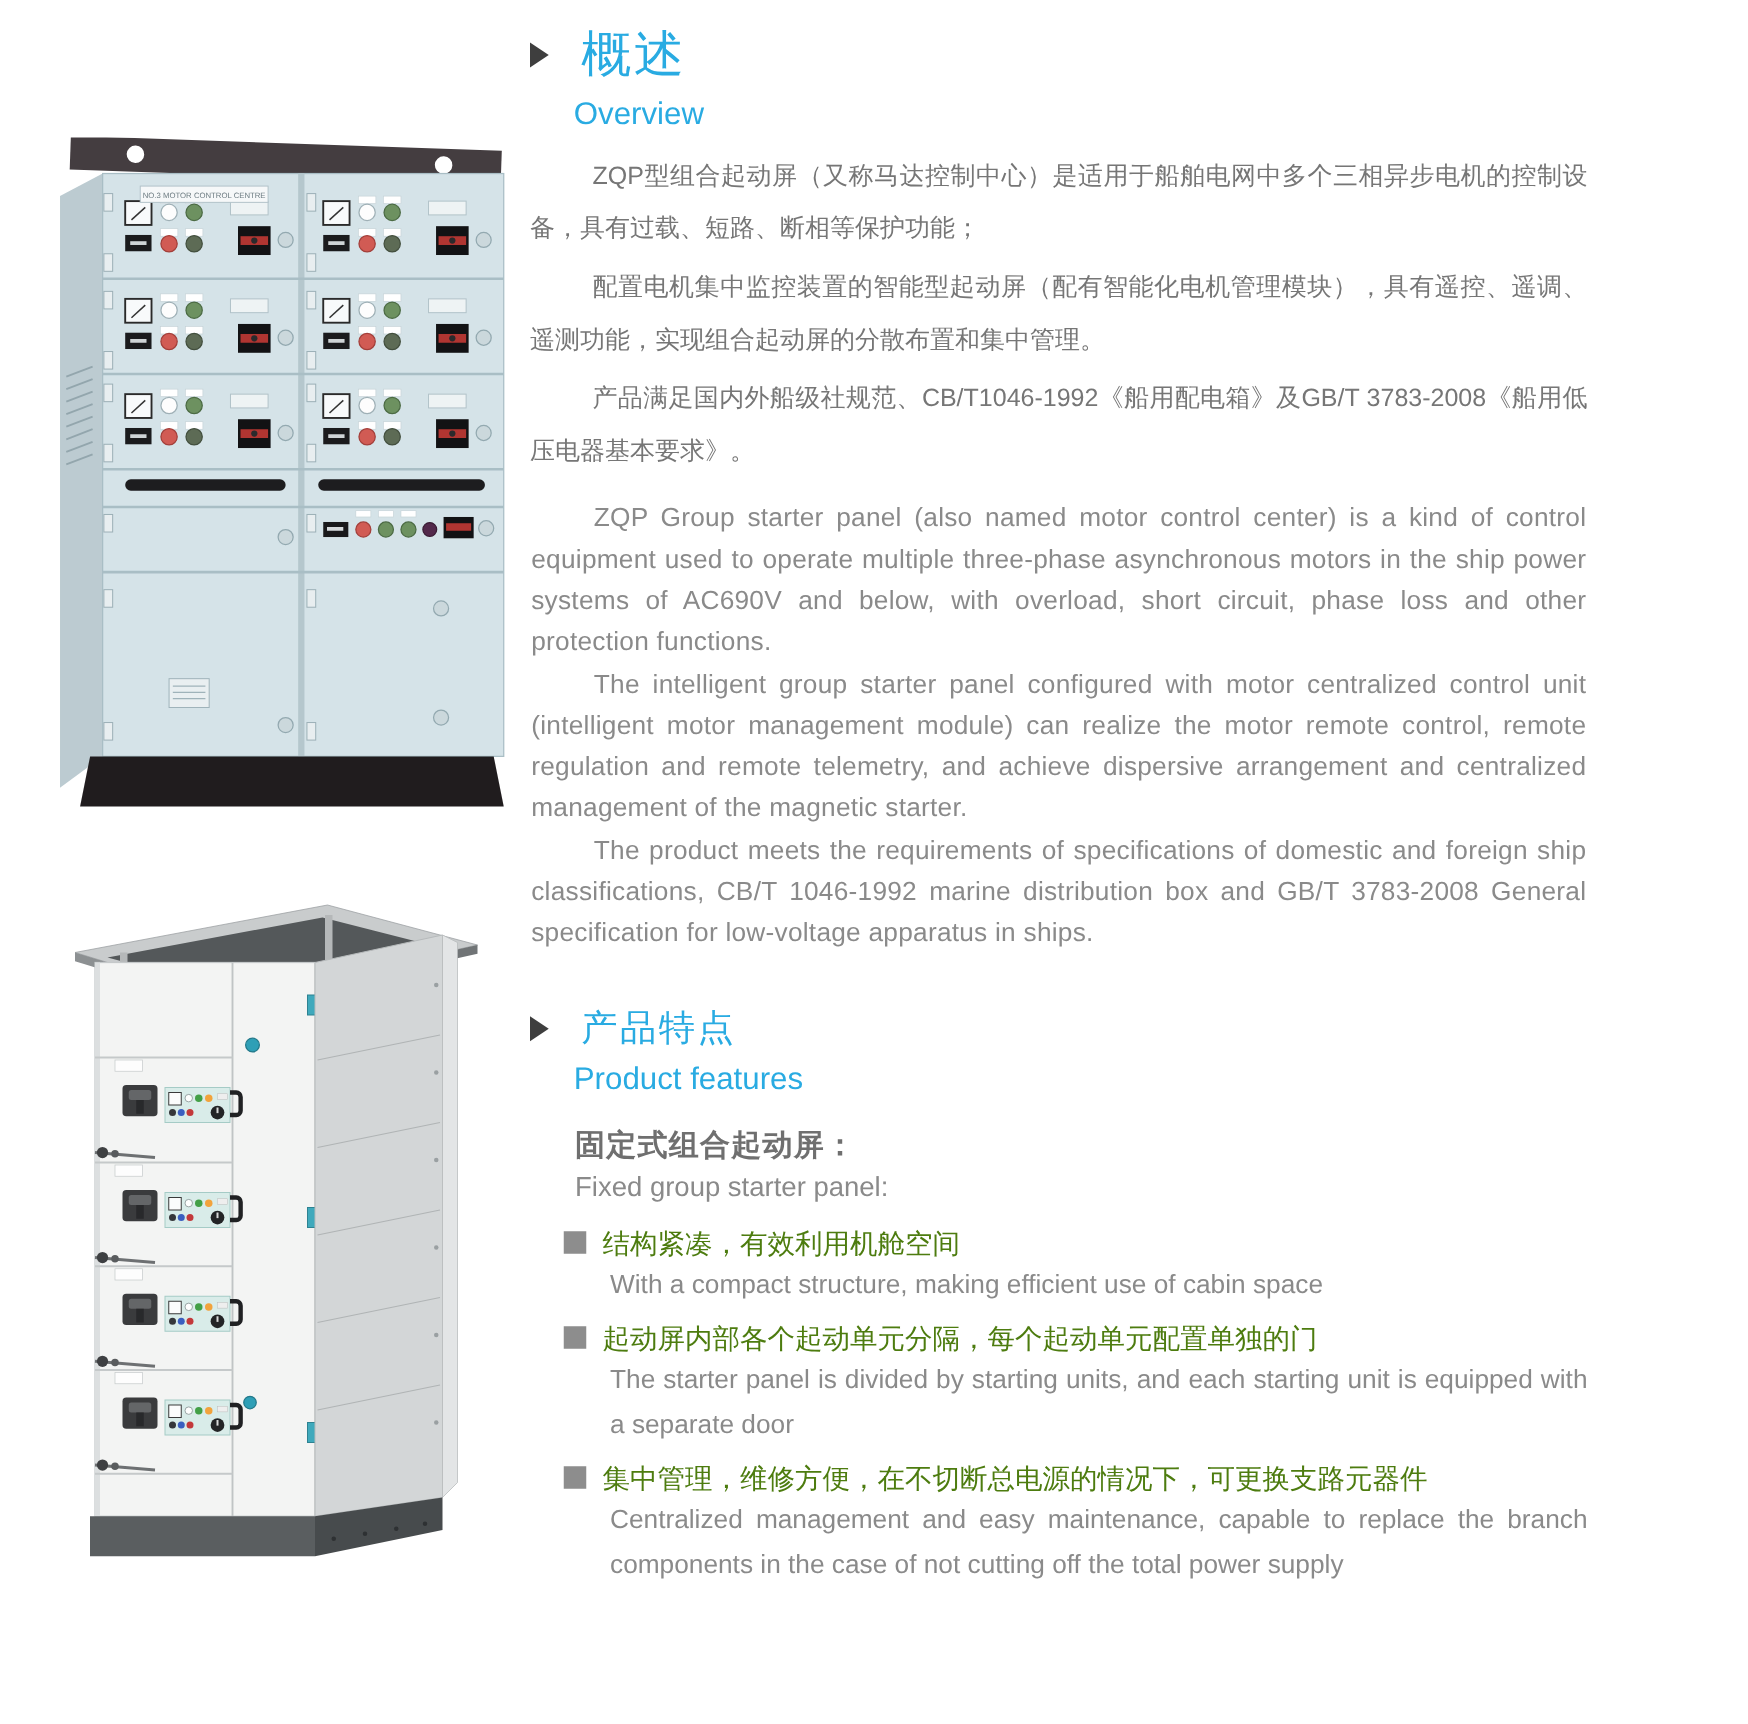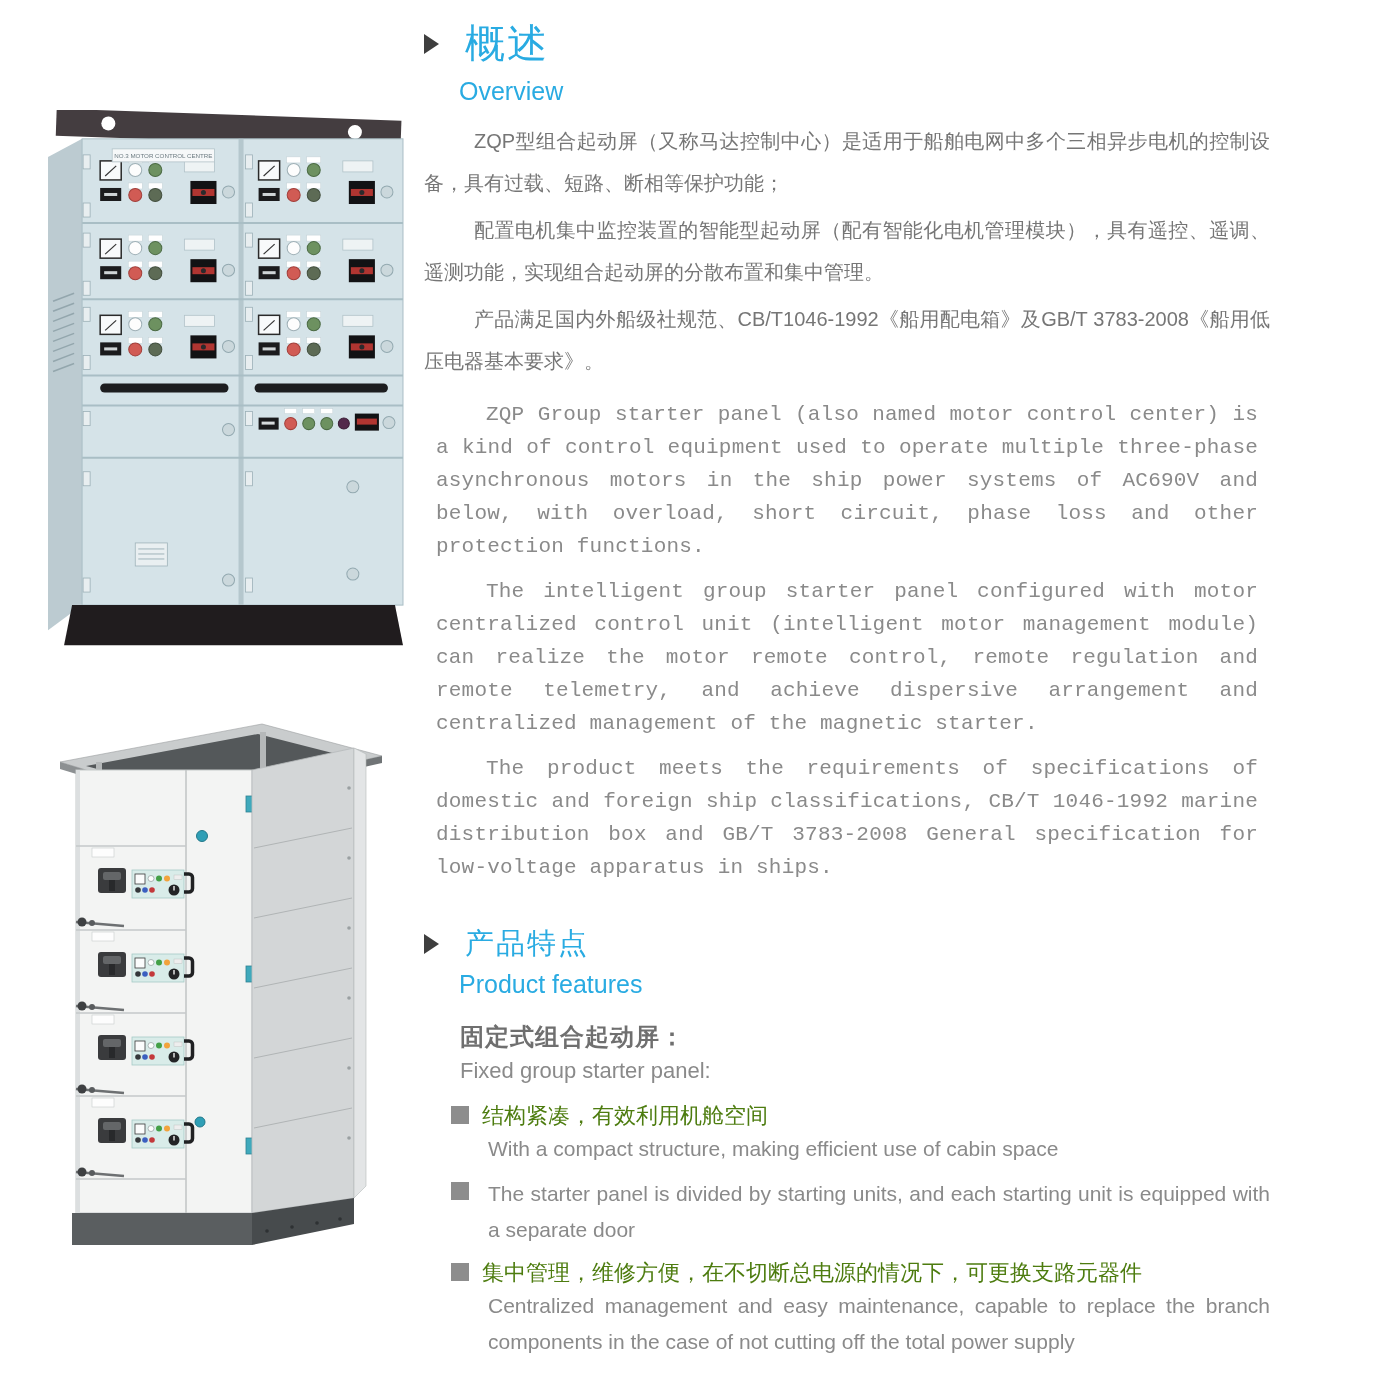--- a/index.html
+++ b/index.html
@@ -16,22 +16,22 @@
   .sec-head.second{margin-top:40px;}
   .tri{width:0;height:0;border-left:15px solid #3e3e3e;border-top:10px solid transparent;
        border-bottom:10px solid transparent;flex:0 0 auto;}
   .h-cn{font-size:40px;color:#29abe2;font-weight:400;letter-spacing:2px;}
   .h-cn.big{font-size:29px;}
   .h-en{margin:6px 0 0 35px;font-size:25px;color:#29abe2;}
   .cn-paras{margin-top:14px;}
   .cn-paras p{margin:0 0 5px 0;font-size:20px;line-height:42px;color:#767676;
               text-align:justify;text-indent:50px;}
   .en-paras{margin-top:16px;}
-  .en-paras p{margin:12px;font-size:21px;line-height:33px;color:#8a8a8a;
-              text-align:justify;text-indent:50px;letter-spacing:.2px;font-family:Liberation Mono, monospace;}
+  .en-paras p{margin:1px;font-size:21px;line-height:33px;color:#8a8a8a;
+              text-align:justify;text-indent:50px;letter-spacing:.2px;}
   .sub-cn{margin:22px 0 0 36px;font-size:24px;color:#6f6f6f;font-weight:bold;letter-spacing:1px;}
   .sub-en{margin:5px 0 0 36px;font-size:22px;color:#8a8a8a;}
   ul.features{list-style:none;margin:16px 0 0 0;padding:0;}
   ul.features li{position:relative;padding-left:58px;margin-bottom:9px;}
   .bullet{position:absolute;left:27px;top:6px;width:18px;height:18px;background:#8d8d8d;}
   .f-cn{font-size:22px;color:#4d7c0f;line-height:31px;}
   .f-en{font-size:21px;color:#8a8a8a;line-height:36px;padding-left:6px;text-align:justify;}
 </style>
 </head>
 <body>
@@ -279,20 +279,21 @@
     <div class="sub-en">Fixed group starter panel:</div>
 
     <ul class="features">
       <li>
         <span class="bullet"></span>
         <div class="f-cn">结构紧凑，有效利用机舱空间</div>
         <div class="f-en">With a compact structure, making efficient use of cabin space</div>
       </li>
       <li>
         <span class="bullet"></span>
+        <div class="f-cn">起动屏内部各个起动单元分隔，每个起动单元配置单独的门</div>
         <div class="f-en">The starter panel is divided by starting units, and each starting unit is equipped with a separate door</div>
       </li>
       <li>
         <span class="bullet"></span>
         <div class="f-cn">集中管理，维修方便，在不切断总电源的情况下，可更换支路元器件</div>
         <div class="f-en">Centralized management and easy maintenance, capable to replace the branch components in the case of not cutting off the total power supply</div>
       </li>
     </ul>
   </div>
 

